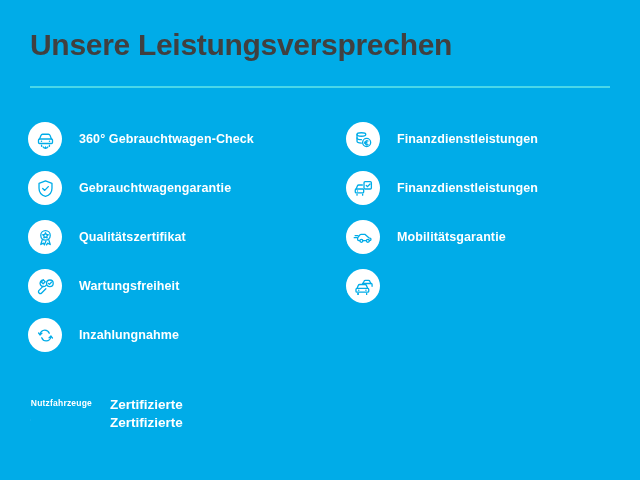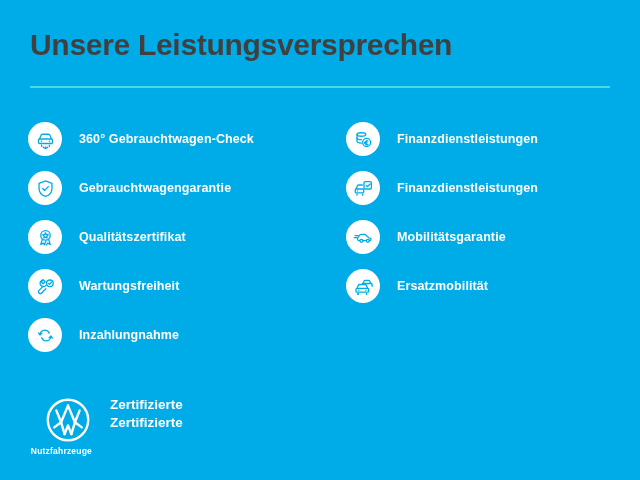--- a/index.html
+++ b/index.html
@@ -92,22 +92,22 @@
   .brand {
     position: absolute;
     left: 30px;
     top: 396px;
     display: flex;
     align-items: flex-start;
   }
   .brand-mark {
     width: 62px;
     display: flex;
-    flex-direction: column;
-    align-items: flex-end;
+    flex-direction: row;
+    align-items: flex-start;
   }
   .vw-logo {
     width: 48px;
     height: 48px;
     display: block;
   }
   .brand-sub {
     margin-top: 2px;
     font-size: 8.5px;
     font-weight: bold;
@@ -251,21 +251,20 @@
             <path d="M11.4 8.6l1.2-2.6a1.6 1.6 0 0 1 1.5-1h3.6a1.6 1.6 0 0 1 1.5 1l1.2 2.6"></path>
             <path d="M10.9 8.6h9.9a1 1 0 0 1 1 1v2.1"></path>
             <path d="M4.6 14.2 6 10.8a1.8 1.8 0 0 1 1.7-1.1h6a1.8 1.8 0 0 1 1.7 1.1l1.4 3.4"></path>
             <rect x="3.4" y="14.2" width="14.6" height="4.2" rx="1.1"></rect>
             <circle cx="6.6" cy="16.3" r="0.85" fill="#00ace8" stroke="none"></circle>
             <circle cx="14.8" cy="16.3" r="0.85" fill="#00ace8" stroke="none"></circle>
             <path d="M5.8 20v1M16"></path>
             <path d="M5.8 19.9v1.1M15.6 19.9v1.1"></path>
           </svg>
         </div>
-        <div class="promise-label">Ersatzmobilität</div>
       </div>
 
     </div>
   </div>
 
   <div class="brand">
     <div class="brand-mark">
       <svg class="vw-logo" viewBox="0 0 48 48" fill="none" stroke="#ffffff" stroke-width="2.4" stroke-linecap="round" stroke-linejoin="round">
         <circle cx="24" cy="24" r="20.2"></circle>
         <path d="M24 9.6 17.1 26.3 12.4 14.6"></path>

